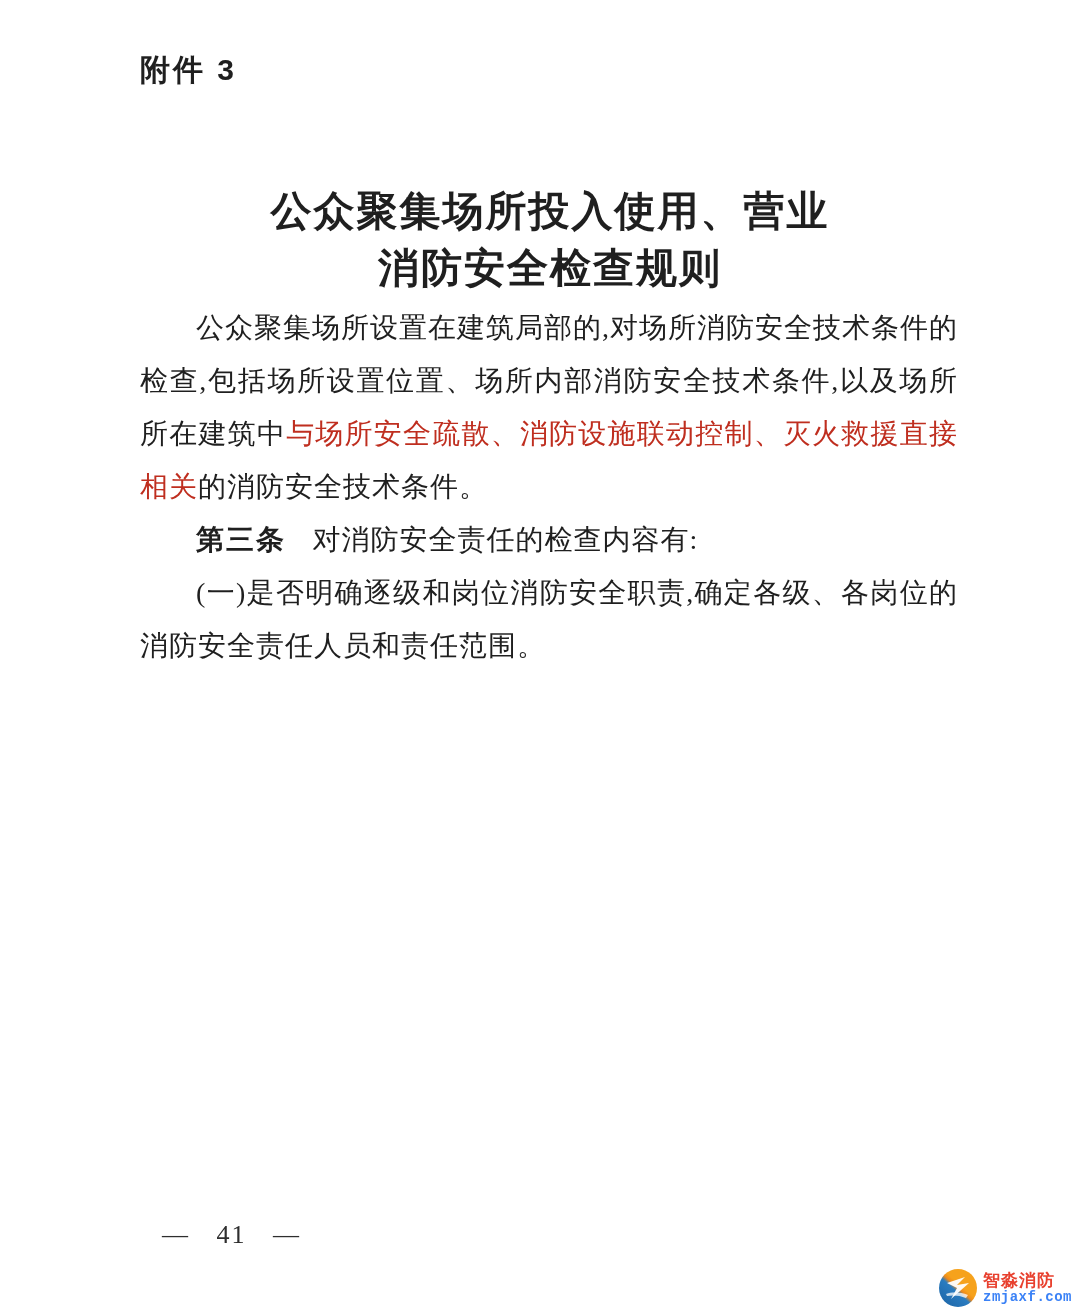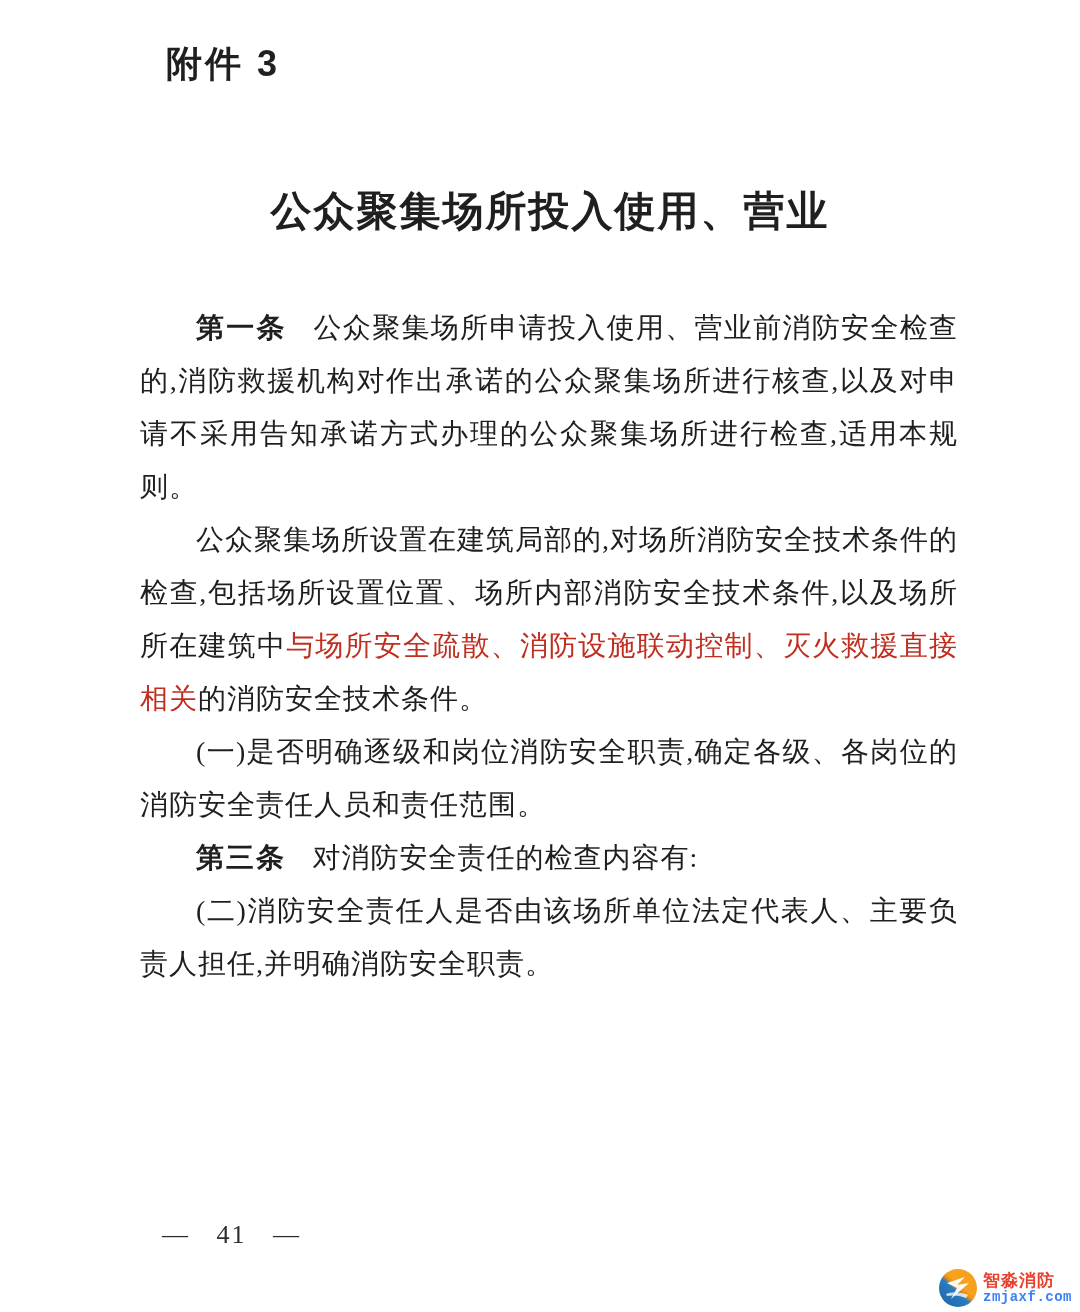--- a/index.html
+++ b/index.html
@@ -5,23 +5,23 @@
   html,body{margin:0;padding:0;background:#ffffff;}
   .page{
     position:relative;
     width:1080px;height:1312px;
     background:#ffffff;
     overflow:hidden;
     font-family:"Liberation Serif","DejaVu Serif",serif;
     color:var(--text-black,#1f1f1f);
   }
   .attachment-label{
-    position:absolute;left:140px;top:40px;
+    position:absolute;left:140px;top:50px;
     font-family:"Liberation Sans","DejaVu Sans",sans-serif;
-    font-size:36px;font-weight:bold;letter-spacing:3px;margin-left:26px;
+    font-size:30px;font-weight:bold;letter-spacing:3px;
   }
   .doc-title{
     position:absolute;left:140px;top:156px;width:820px;
     text-align:center;
     font-size:41px;font-weight:bold;line-height:57px;
     letter-spacing:2px;
     margin-top:27px;
   }
   .doc-body{
     position:absolute;left:140px;top:301px;width:818px;
@@ -63,34 +63,33 @@
 </style>
 </head>
 <body>
 
 <div class="page">
 
   <div class="attachment-label">附件 3</div>
 
   <div class="doc-title">
     <div>公众聚集场所投入使用、营业</div>
+    <div>消防安全检查规则</div>
   </div>
 
   <div class="doc-body">
 
-    <p><span class="run lbl">第一条</span><span class="run">公众聚集场所申请投入使用、营业前消防安全检查的,消防救援机构对作出承诺的公众聚集场所进行核查,以及对申请不采用告知承诺方式办理的公众聚集场所进行检查,适用本规则。</span></p>
 
 
     <p><span class="run">公众聚集场所设置在建筑局部的,对场所消防安全技术条件的检查,包括场所设置位置、场所内部消防安全技术条件,以及场所所在建筑中</span><span class="run red">与场所安全疏散、消防设施联动控制、灭火救援直接相关</span><span class="run">的消防安全技术条件。</span></p>
 
+    <p><span class="run lbl">第三条</span><span class="run">对消防安全责任的检查内容有:</span></p>
+
     <p><span class="run">(一)是否明确逐级和岗位消防安全职责,确定各级、各岗位的消防安全责任人员和责任范围。</span></p>
 
-    <p><span class="run lbl">第三条</span><span class="run">对消防安全责任的检查内容有:</span></p>
-
-    <p><span class="run">(二)消防安全责任人是否由该场所单位法定代表人、主要负责人担任,并明确消防安全职责。</span></p>
 
 
   </div>
 
   <div class="page-footer">— 41 —</div>
 
   <div class="watermark">
     <span>
       <svg class="wm-icon" viewBox="0 0 40 40" aria-hidden="true">
         <defs>

